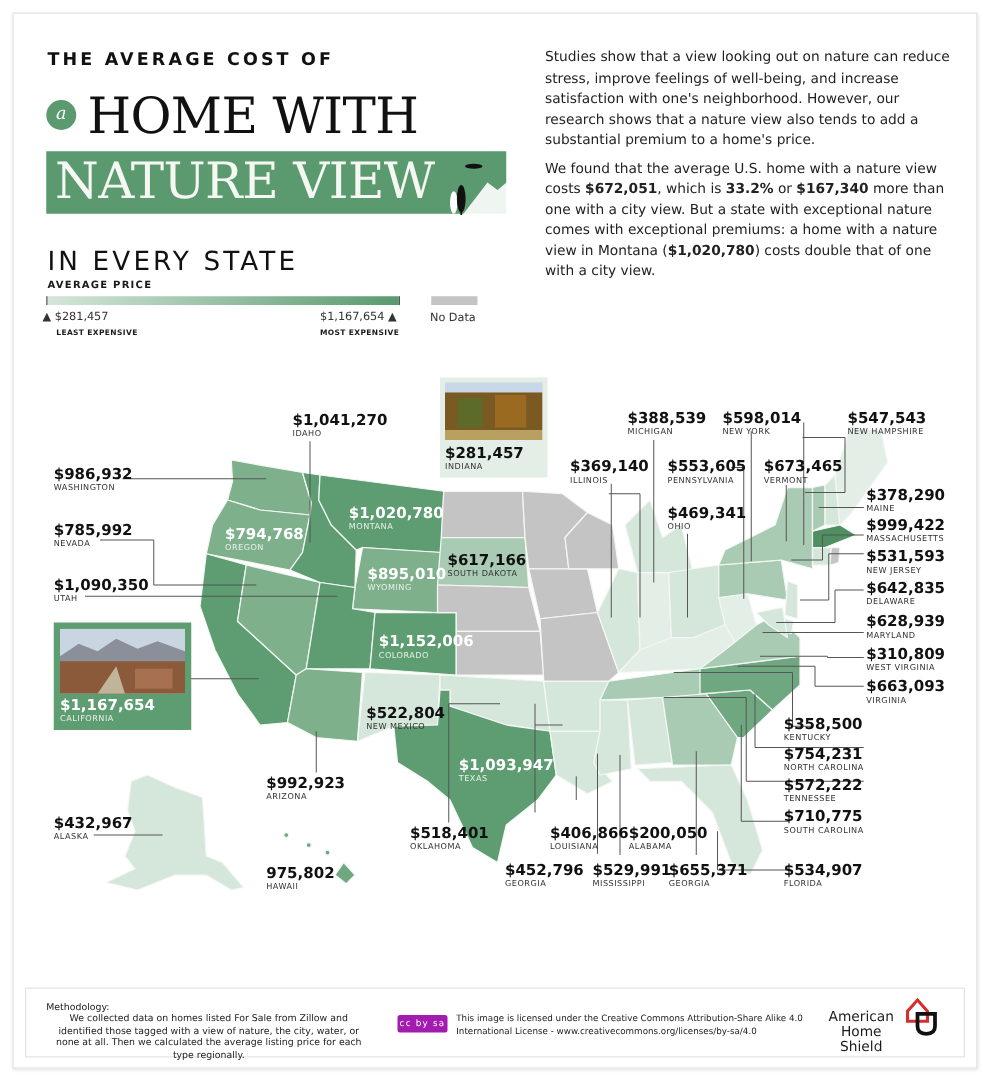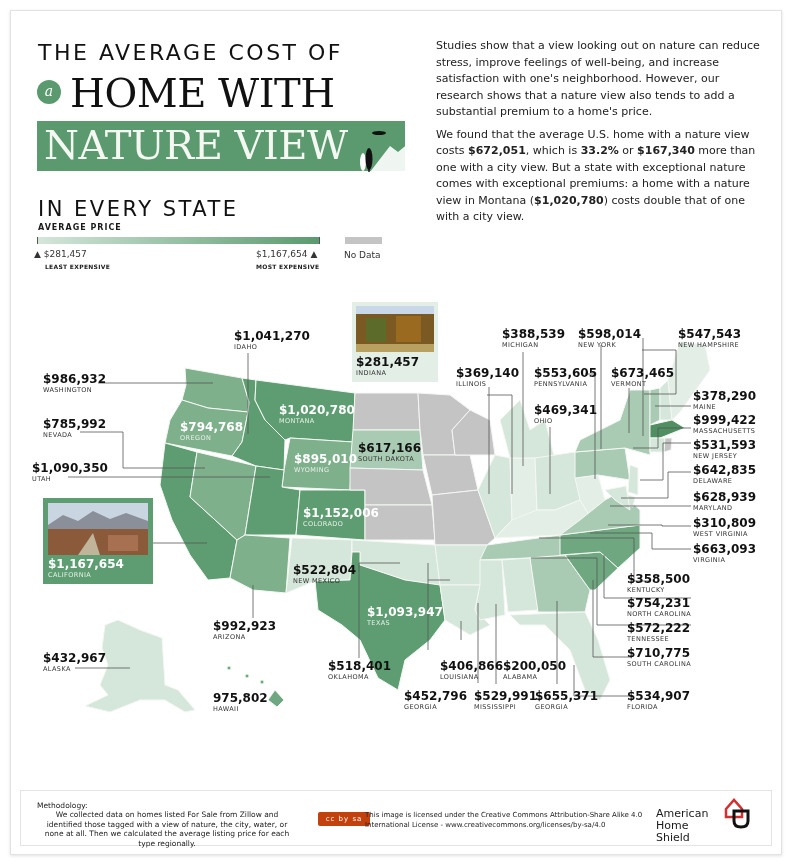--- a/index.html
+++ b/index.html
@@ -1,19 +1,19 @@
 <!DOCTYPE html>
 <html><head>
 <meta charset="utf-8">
 <style>
   * { box-sizing: border-box; margin: 0; padding: 0; }
   html, body { width: 792px; height: 867px; background: #ffffff; overflow: hidden; }
   body { font-family: "DejaVu Sans", sans-serif; color: #1a1a1a; position: relative; }
   .frame { position: absolute; left: 10px; top: 10px; width: 772px; height: 845px; border: 1px solid #e2e2e2; box-shadow: 0 1px 3px rgba(0,0,0,0.12); background: #fff; }
-  .t1 { position: absolute; left: 38px; top: 40px; font-family: "DejaVu Sans", sans-serif; font-size: 22px; letter-spacing: 2.5px; color: #111; }
+  .t1 { position: absolute; left: 38px; top: 40px; font-family: "DejaVu Sans", sans-serif; font-size: 14px; letter-spacing: 2.5px; color: #111; font-weight: bold; }
   .t-a { position: absolute; left: 37px; top: 80px; width: 24px; height: 24px; border-radius: 50%; background: #5a9a6e; color: #fff; font-family: "DejaVu Serif", serif; font-style: italic; font-size: 14px; text-align: center; line-height: 22px; }
   .t2 { position: absolute; left: 70px; top: 70px; font-family: "DejaVu Serif", serif; font-size: 40px; color: #111; letter-spacing: -0.5px; }
   .band { position: absolute; left: 37px; top: 121px; width: 368px; height: 50px; background: #5a9a6e; }
   .t3 { position: absolute; left: 44px; top: 122px; font-family: "DejaVu Serif", serif; font-size: 40px; color: #f4f7f2; letter-spacing: -0.5px; }
   .t4 { position: absolute; left: 38px; top: 178px; font-size: 21px; letter-spacing: 2.5px; color: #111; margin-top: 19px; }
   .legend-title { position: absolute; left: 38px; top: 223px; font-size: 8px; font-weight: bold; letter-spacing: 1px; }
   .grad { position: absolute; left: 37px; top: 237px; width: 283px; height: 7px; background: linear-gradient(90deg, #d5e6da, #5a9a6e); border-left: 1px solid #555; border-right: 1px solid #555; }
   .nodata-sw { position: absolute; left: 345px; top: 237px; width: 37px; height: 7px; background: #c4c4c4; }
   .lg-min { position: absolute; left: 34px; top: 249px; font-size: 9px; color: #333; }
   .lg-min-sub { position: absolute; left: 45px; top: 263px; font-size: 6px; font-weight: bold; letter-spacing: 0.3px; }
@@ -25,23 +25,23 @@
   .intro b { font-weight: bold; }
   svg.map { position: absolute; left: 0; top: 0; }
   .lbl { position: absolute; white-space: nowrap; }
   .lbl .v { display: block; font-size: 12px; font-weight: bold; color: #111; line-height: 13px; }
   .lbl .n { display: block; font-size: 6.5px; letter-spacing: 0.4px; color: #333; line-height: 9px; }
   .lbl.w .v { color: #ffffff; }
   .lbl.w .n { color: #e6f0e8; }
   .footer { position: absolute; left: 20px; top: 790px; width: 752px; height: 56px; border: 1px solid #e4e4e4; background: #fff; }
   .meth-t { position: absolute; left: 37px; top: 801px; font-size: 7.5px; font-weight: normal; }
   .meth { position: absolute; left: 37px; top: 810px; width: 260px; font-size: 7.5px; line-height: 9.5px; color: #222; text-align: center; }
-  .cc { position: absolute; left: 318px; top: 812px; width: 52px; height: 14px; background: #c2410c; border-radius: 2px; color: #fff; font-size: 7px; text-align: center; line-height: 14px; letter-spacing: 1px; }
+  .cc { position: absolute; left: 318px; top: 812px; width: 40px; height: 14px; background: #a21caf; border-radius: 2px; color: #fff; font-size: 7px; text-align: center; line-height: 14px; letter-spacing: 1px; }
   .lic { position: absolute; left: 365px; top: 811px; font-size: 7px; line-height: 9.5px; color: #222; }
-  .ahs-text { position: absolute; left: 656px; top: 808px; width: 66px; text-align: left; font-size: 11px; line-height: 12px; }
+  .ahs-text { position: absolute; left: 656px; top: 808px; width: 66px; text-align: center; font-size: 11px; line-height: 12px; }
 </style>
 </head>
 <body>
 
 <div class="frame"></div>
 
 <div class="t1">THE AVERAGE COST OF</div>
 <div class="t-a">a</div>
 <div class="t2">HOME WITH</div>
 <div class="band"></div>
@@ -202,21 +202,21 @@
     <span class="n">IDAHO</span>
   </div>
 <div class="lbl" style="left:43px;top:373px">
     <span class="v">$986,932</span>
     <span class="n">WASHINGTON</span>
   </div>
 <div class="lbl" style="left:43px;top:418px">
     <span class="v">$785,992</span>
     <span class="n">NEVADA</span>
   </div>
-<div class="lbl" style="left:32px;top:462px">
+<div class="lbl" style="left:43px;top:462px">
     <span class="v">$1,090,350</span>
     <span class="n">UTAH</span>
   </div>
 <div class="lbl w" style="left:180px;top:421px">
     <span class="v">$794,768</span>
     <span class="n">OREGON</span>
   </div>
 <div class="lbl w" style="left:279px;top:404px">
     <span class="v">$1,020,780</span>
     <span class="n">MONTANA</span>

